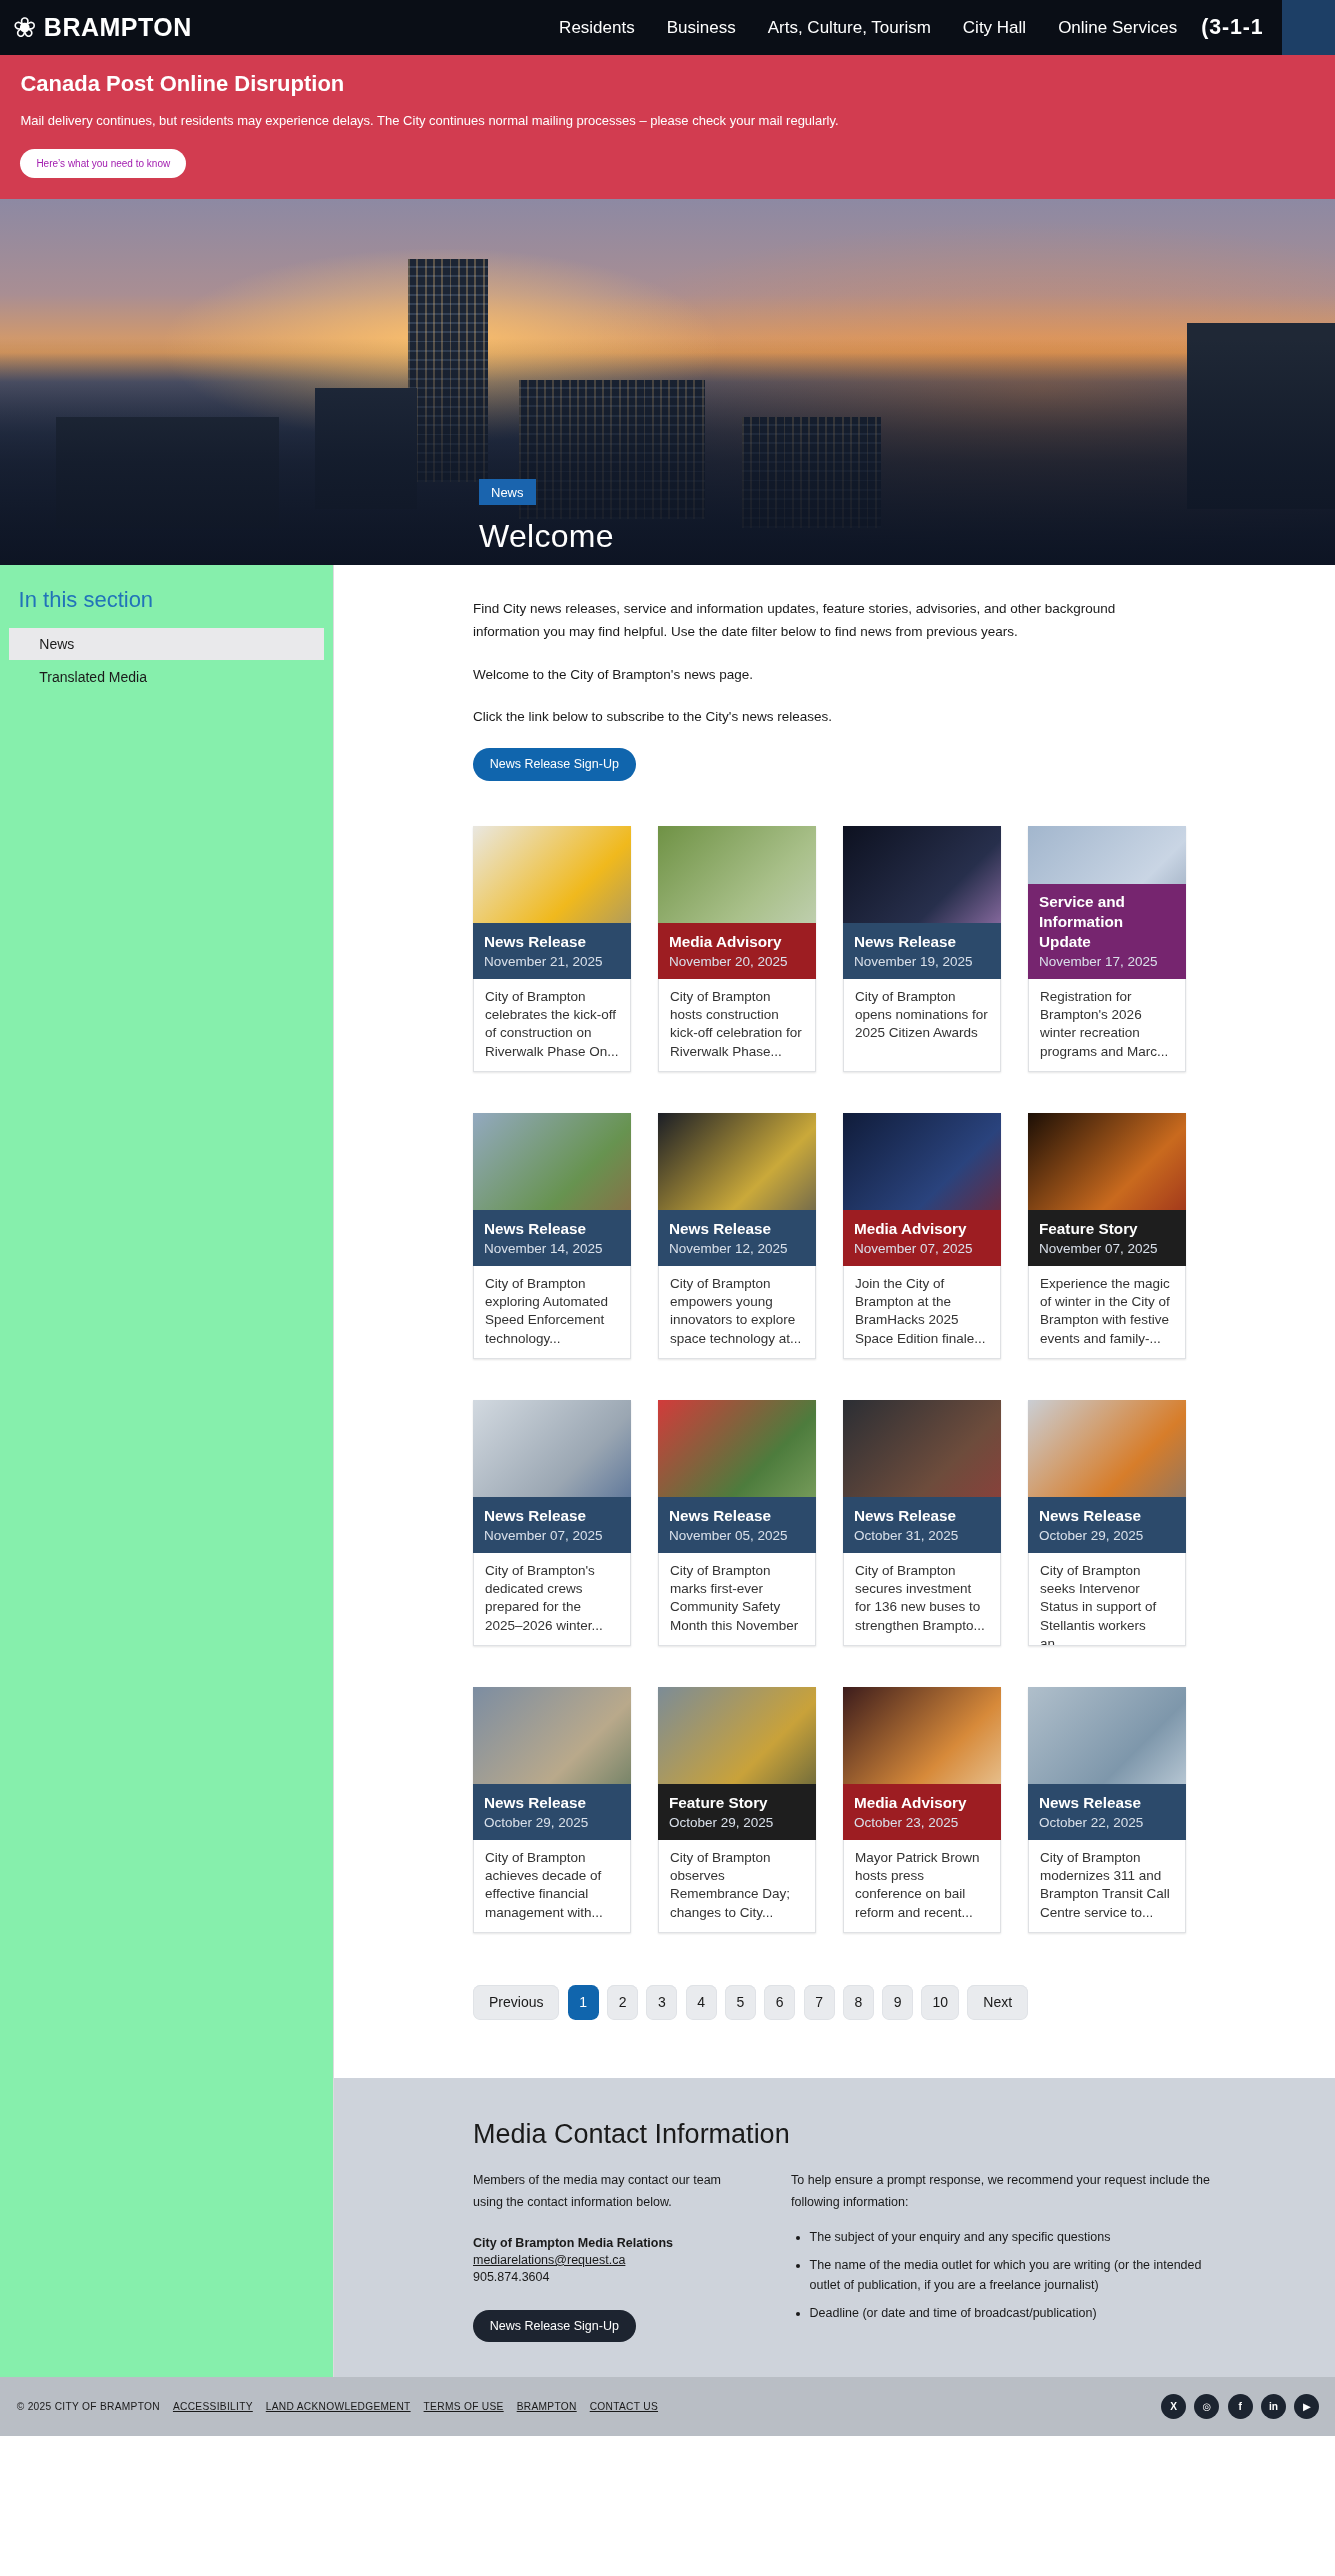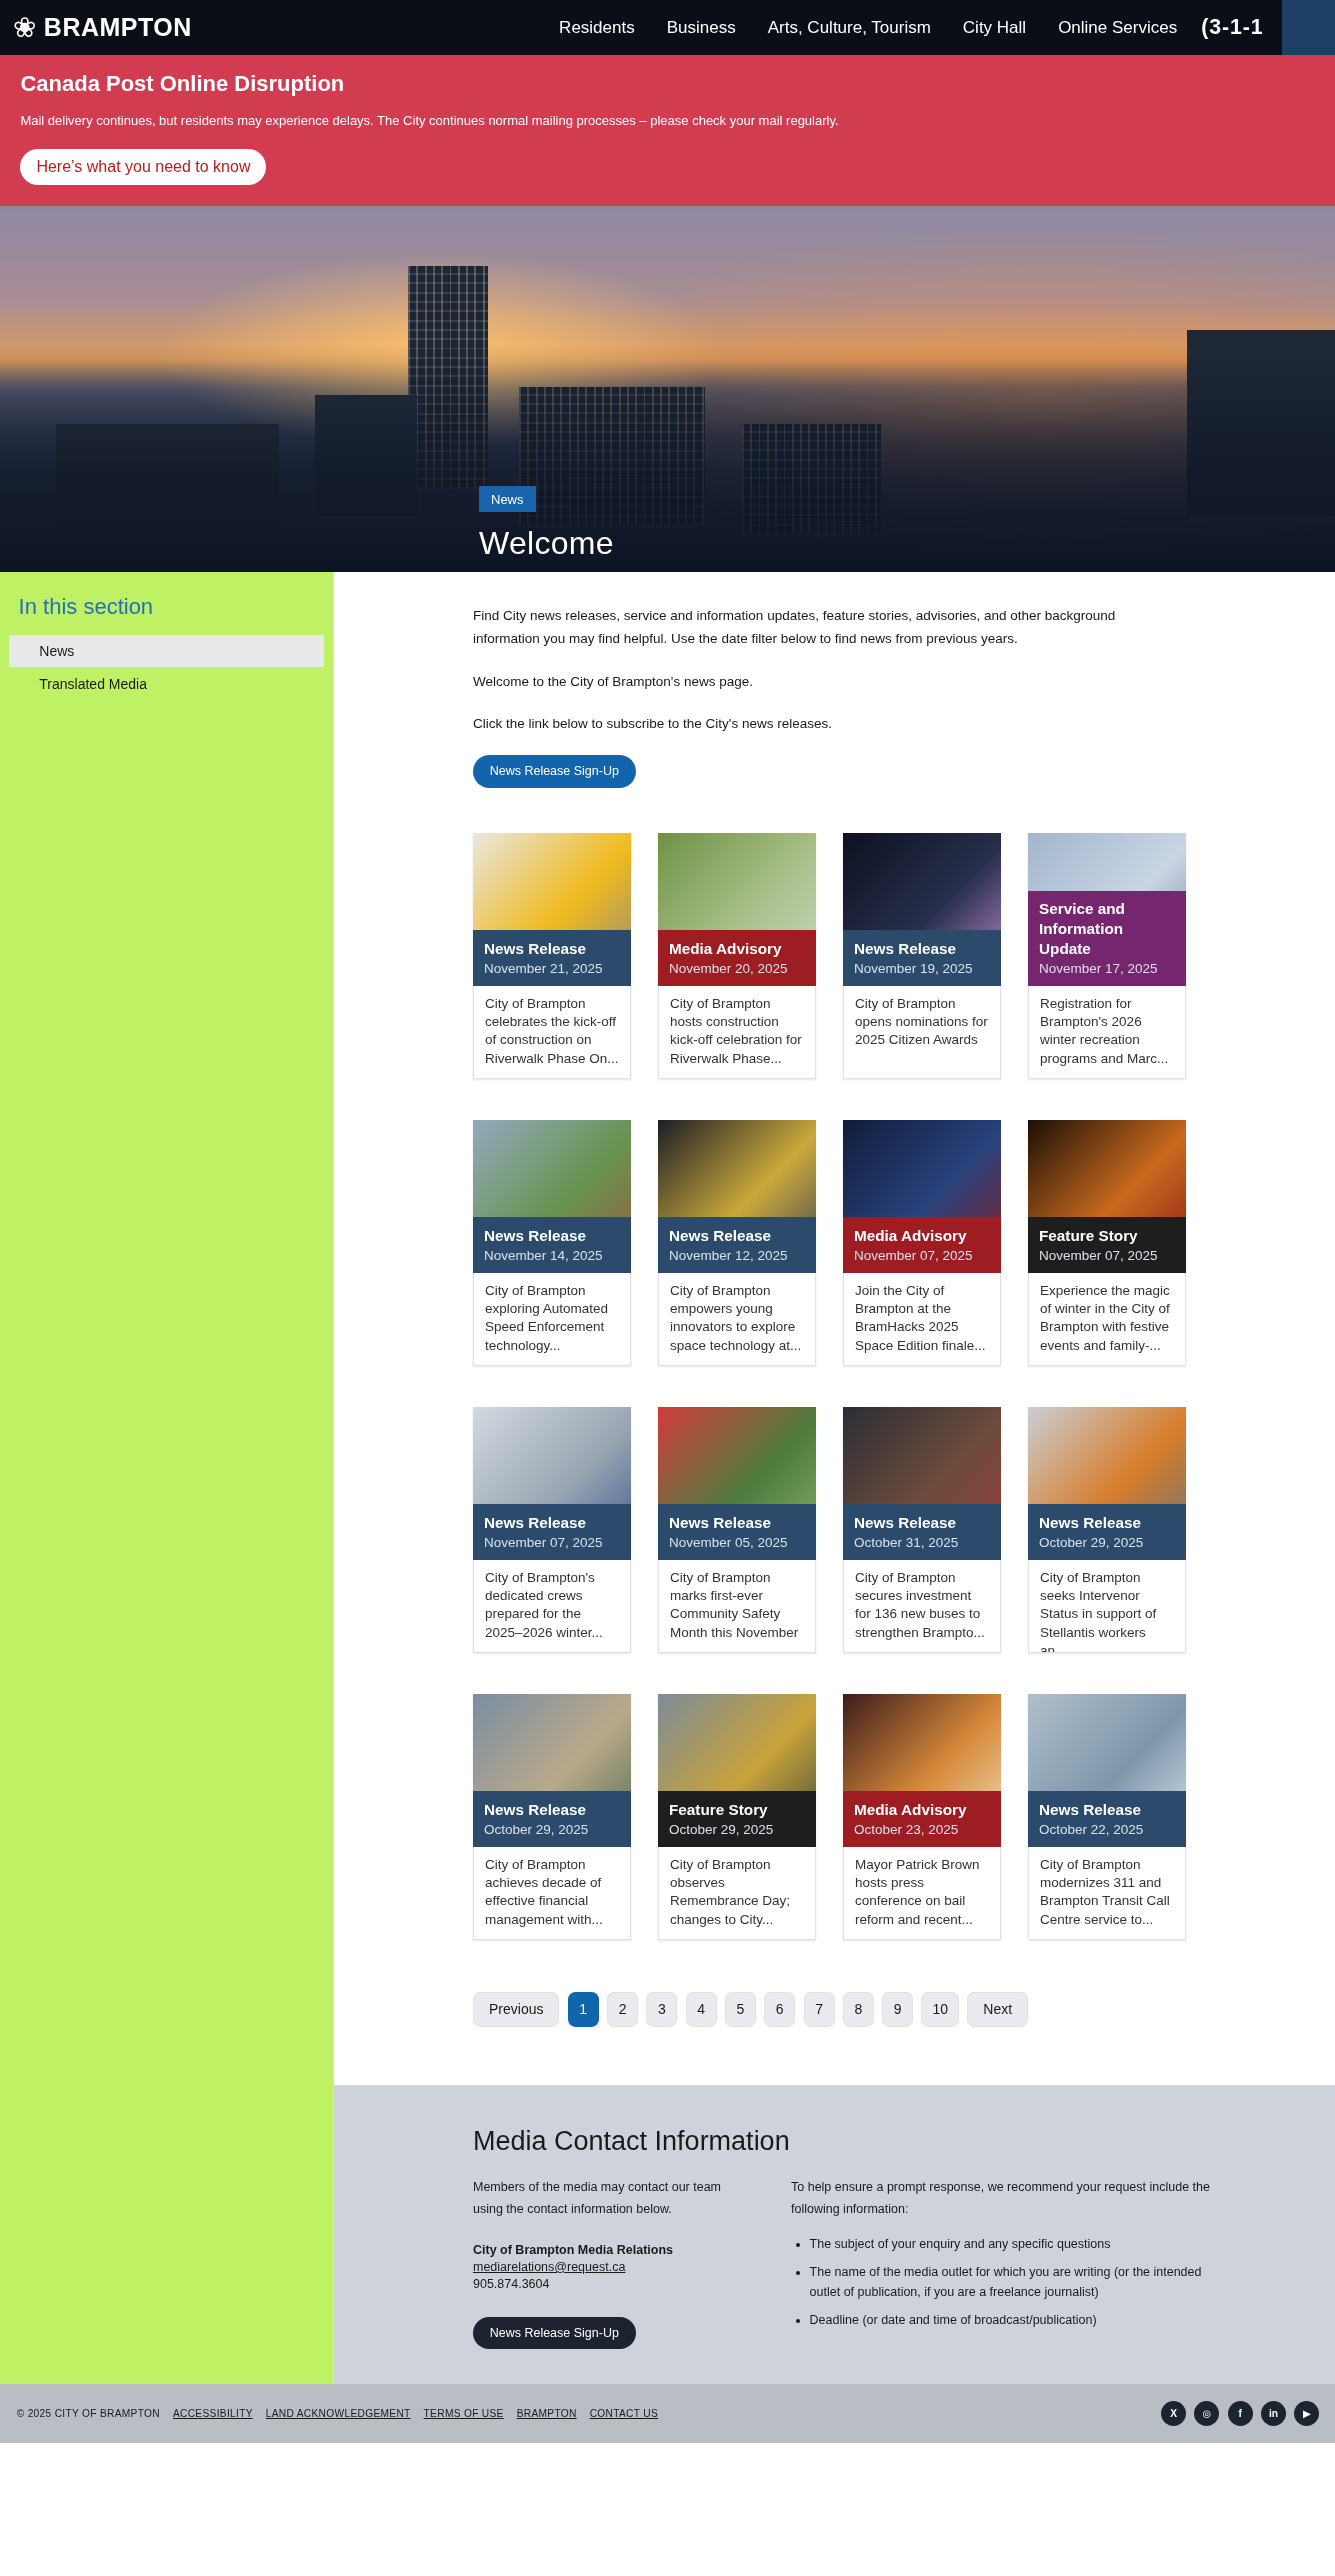--- a/index.html
+++ b/index.html
@@ -22,22 +22,22 @@
   .main-nav { margin-left: auto; display: flex; align-items: center; gap: 32px; padding-right: 24px; }
   .main-nav a { color: #fff; font-size: 17px; }
   .logo-311 { color:#fff; font-size: 21.3px; font-weight: 700; letter-spacing: 0.9px; padding-right: 18.6px; white-space: nowrap; }
   .header-endcap { width: 54px; height: 55px; background: #1d3f66; }
 
   
   .alert-banner { background: #d23c50; color: #fff; padding: 16px 20.4px 20.4px; }
   .alert-banner h1 { font-size: 22px; font-weight: 600; margin-bottom: 13px; }
   .alert-banner p { font-size: 13px; line-height: 1.75; max-width: 965px; font-weight: 300; }
   .alert-cta {
-    display: inline-block; margin-top: 16px; background: #fff; color: #b91c1c;
-    font-size: 16px; padding: 9.3px 16px; border-radius: 18.6px; border: none; cursor: pointer;
+    display: inline-block; margin-top: 16px; background: #fff; color: #a21caf;
+    font-size: 10px; padding: 9.3px 16px; border-radius: 18.6px; border: none; cursor: pointer;
     font-family: inherit;
   }
 
   
   .hero {
     height: 366px; position: relative; overflow: hidden;
     background:
       radial-gradient(ellipse 399px 139px at 33% 40%, rgba(255,196,110,.9), rgba(255,160,60,0) 70%),
       radial-gradient(ellipse 742px 241px at 78% 52%, rgba(255,140,45,.35), rgba(0,0,0,0) 70%),
       linear-gradient(180deg, #8d89a3 0%, #a98e93 26%, #dd9c60 42%, #5c5f75 50%, #35405a 64%, #20293e 100%);
@@ -57,21 +57,21 @@
   .hero-caption { position: absolute; left: 479px; bottom: 9.3px; }
   .hero-badge {
     display: inline-block; background: #1a64ae; color: #fff; font-size: 13px;
     padding: 5.6px 12px; margin-bottom: 13px;
   }
   .hero-title { color: #fff; font-size: 32px; font-weight: 500; letter-spacing: 0.3px; }
 
   
   .page-body { display: flex; align-items: stretch; }
   aside.section-nav {
-    flex: 0 0 334px; background: #bef264; border-right: 0.9px solid #dcdcde; padding-top: 22px;
+    flex: 0 0 334px; background: #86efac; border-right: 0.9px solid #dcdcde; padding-top: 22px;
   }
   .section-nav h2 { color: #2173b9; font-size: 22px; font-weight: 400; margin: 0 0 15px 18.6px; }
   .section-nav ul { list-style: none; }
   .section-nav li { margin: 0 9.3px; }
   .section-nav li a { display: block; font-size: 14px; padding: 8.3px 20.4px 8.3px 30px; color: #1a1a1a; }
   .section-nav li.active { background: #e9e9eb; }
 
   .main-col { flex: 1; background: #fff; display: flex; flex-direction: column; }
   .content { padding: 32px 0 0 139px; width: 100%; }
   .content-inner { width: 711px; }

